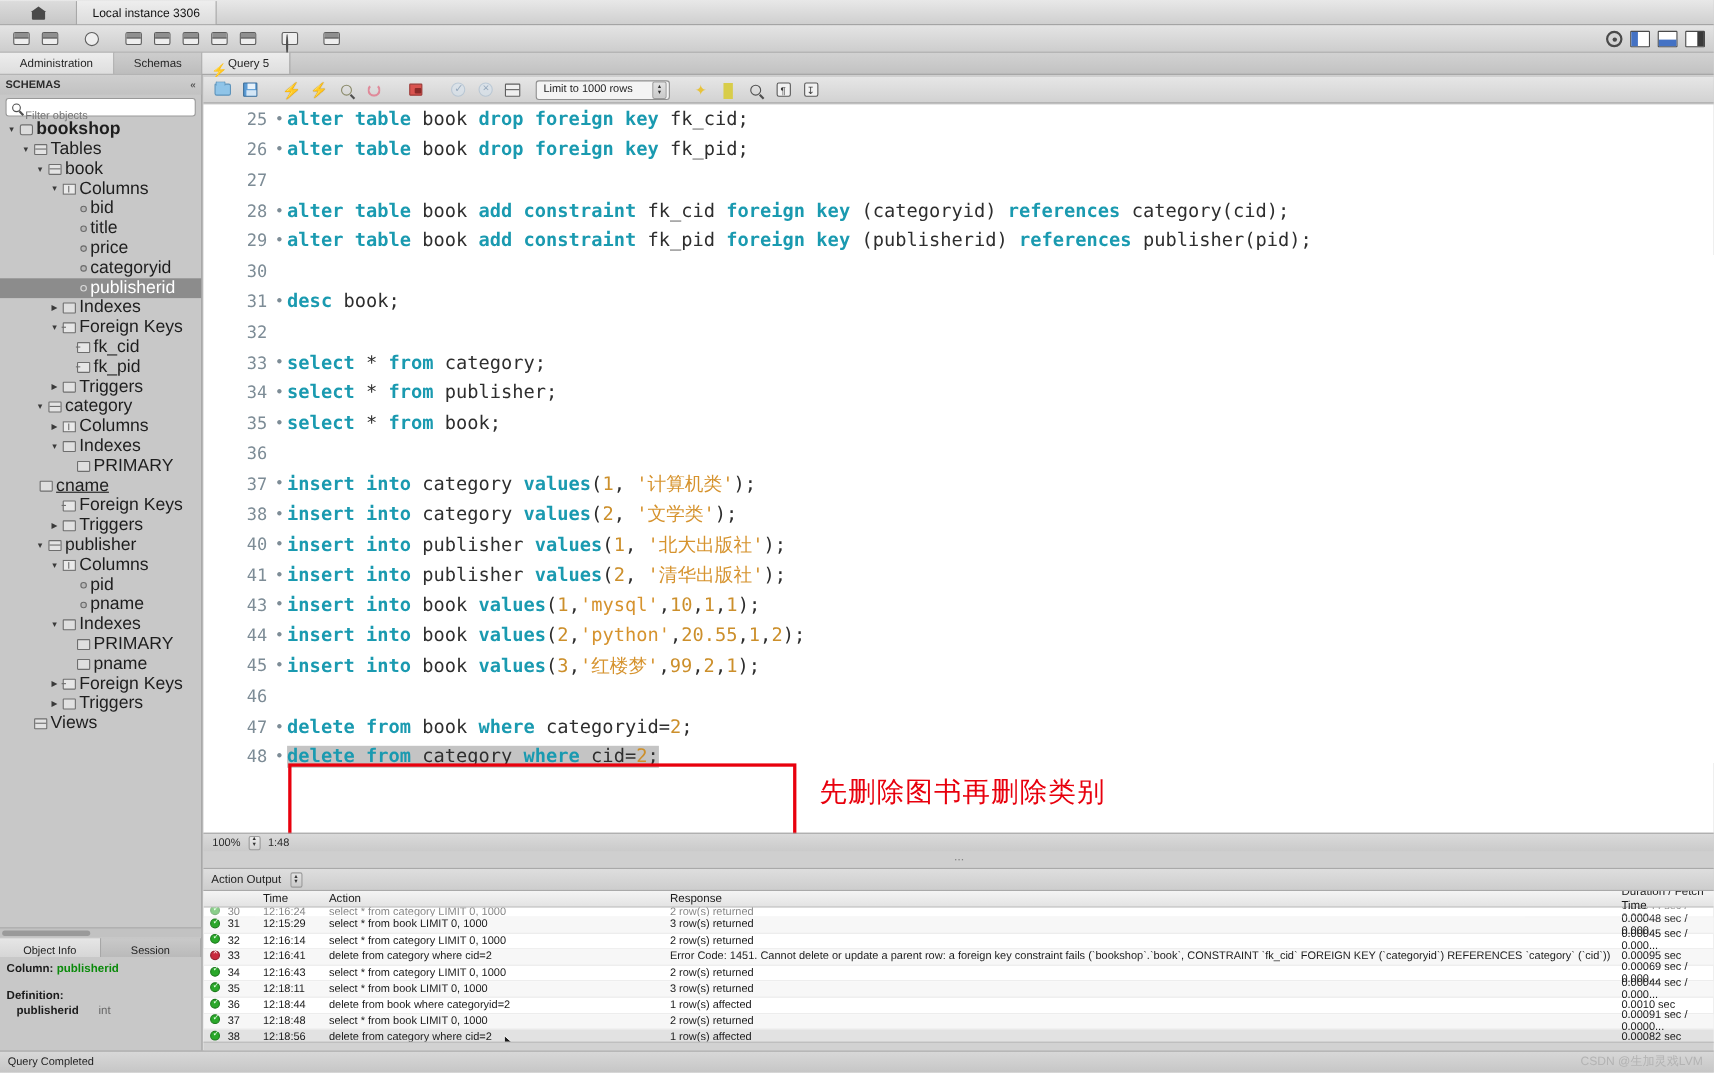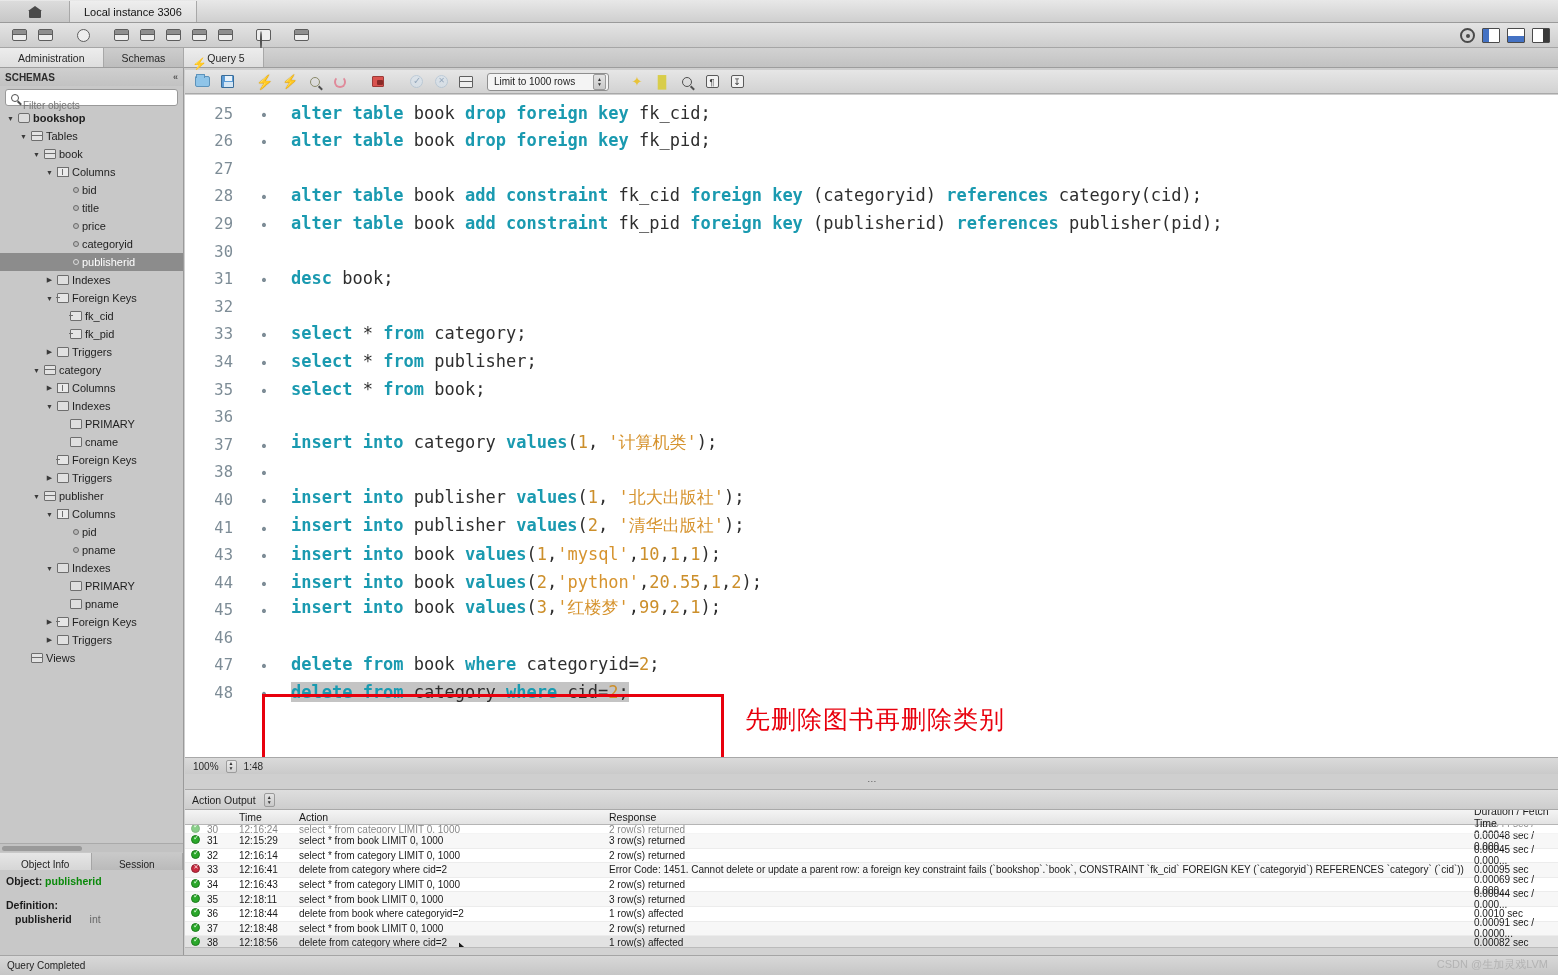--- a/index.html
+++ b/index.html
@@ -133,21 +133,21 @@
   .sb-collapse { font-size:9px; color:#555; }
   .sb-search {
     margin: 3px 5px; height: 17px; background:#fff; border:1px solid #999;
     border-radius: 3px; display:flex; align-items:center; padding: 0 5px; gap:4px;
   }
   .sb-search .ic-mag { width:8px; height:8px; border-width:1.3px; }
   .sb-search input {
     border:none; outline:none; font-size:10px; color:#999; width: 130px;
     background: transparent; font-family: "Liberation Sans", sans-serif; margin-top: 16px;
   }
-  .tree { margin-top:1px; height: 576px; overflow:hidden; font-size: 11px; color:#1e1e1e; }
+  .tree { margin-top:1px; height: 576px; overflow:hidden; font-size: 16px; color:#1e1e1e; }
   .tnode {
     height: 18px; display:flex; align-items:center; gap:3px; white-space:nowrap;
   }
   .tnode.sel { background:#8c8c8c; color:#fff; }
   .tw { display:inline-block; width:9px; font-size:7px; color:#3a3a3a; text-align:center; }
   .tw.closed::before { content:'\25B6'; }
   .tw.open::before { content:'\25BC'; }
   .ti {
     display:inline-block; width:12px; height:10px; flex:none; position:relative;
   }
@@ -284,22 +284,22 @@
     font-size:9px; color:#3a3a3a; background:#f2f2f2;
   }
 
   
   .editor {
     position:absolute; left:185px; top:95px; width:1373px; height:662px;
     background:#ffffff; overflow:hidden;
     font-family: "DejaVu Sans Mono", monospace;
   }
   .codeline {
-    height: 27.6px; display:flex; align-items:flex-end;
-    font-size: 17px; white-space: pre; padding-left: 6px; gap: 20px;
+    height: 27.6px; display:flex; align-items:center;
+    font-size: 17px; white-space: pre; padding-left: 16px;
   }
   .lnum {
     width: 46px; text-align:right; color:#7d8c96; font-size:15.5px;
     flex:none; padding-right: 4px; font-family:"DejaVu Sans Mono", monospace;
   }
   .lmark {
     width: 14px; flex:none; text-align:center; color:#7d8c96; font-size: 14px;
   }
   .ctext { flex:1; }
   .kw { color: #1a9ab0; font-weight:bold; }
@@ -572,21 +572,21 @@
         <div class="tnode" style="padding-left: 45px;">
           <span class="tw open"></span>
           <span class="ti ti-idx"></span>
           <span>Indexes</span>
         </div>
         <div class="tnode" style="padding-left: 58px;">
           <span class="tw "></span>
           <span class="ti ti-idx"></span>
           <span>PRIMARY</span>
         </div>
-        <div class="tnode" style="padding-left: 58px;">
+        <div class="tnode" style="padding-left: 24px; text-decoration: underline;">
           <span class="tw "></span>
           <span class="ti ti-idx"></span>
           <span>cname</span>
         </div>
         <div class="tnode" style="padding-left: 45px;">
           <span class="tw "></span>
           <span class="ti ti-fk"></span>
           <span>Foreign Keys</span>
         </div>
         <div class="tnode" style="padding-left: 45px;">
@@ -653,21 +653,21 @@
     <div class="objinfo-tabs">
       <div class="oi-tab active">
         <span>Object Info</span>
       </div>
       <div class="oi-tab">
         <span>Session</span>
       </div>
     </div>
     <div class="objinfo-body">
       <div>
-        <span class="oi-lbl">Object:</span>
+        <span class="oi-lbl">Column:</span>
         <span class="oi-green">publisherid</span>
       </div>
       <div class="oi-def oi-lbl">Definition:</div>
       <div class="oi-defrow">
         <span class="oi-lbl">publisherid</span>
         <span class="oi-type">int</span>
       </div>
     </div>
   </div>
 
@@ -739,21 +739,21 @@
       <div class="codeline"><span class="lnum">28</span><span class="lmark">•</span><span class="ctext"><span class="ctext-inner"><span class="kw">alter table</span><span class="pn"> </span><span class="id">book</span><span class="pn"> </span><span class="kw">add constraint</span><span class="pn"> </span><span class="id">fk_cid</span><span class="pn"> </span><span class="kw">foreign key</span><span class="pn"> (categoryid) </span><span class="kw">references</span><span class="pn"> category(cid);</span></span></span></div>
       <div class="codeline"><span class="lnum">29</span><span class="lmark">•</span><span class="ctext"><span class="ctext-inner"><span class="kw">alter table</span><span class="pn"> </span><span class="id">book</span><span class="pn"> </span><span class="kw">add constraint</span><span class="pn"> </span><span class="id">fk_pid</span><span class="pn"> </span><span class="kw">foreign key</span><span class="pn"> (publisherid) </span><span class="kw">references</span><span class="pn"> publisher(pid);</span></span></span></div>
       <div class="codeline"><span class="lnum">30</span><span class="lmark"></span><span class="ctext"><span class="ctext-inner"></span></span></div>
       <div class="codeline"><span class="lnum">31</span><span class="lmark">•</span><span class="ctext"><span class="ctext-inner"><span class="kw">desc</span><span class="pn"> book;</span></span></span></div>
       <div class="codeline"><span class="lnum">32</span><span class="lmark"></span><span class="ctext"><span class="ctext-inner"></span></span></div>
       <div class="codeline"><span class="lnum">33</span><span class="lmark">•</span><span class="ctext"><span class="ctext-inner"><span class="kw">select</span><span class="pn"> * </span><span class="kw">from</span><span class="pn"> category;</span></span></span></div>
       <div class="codeline"><span class="lnum">34</span><span class="lmark">•</span><span class="ctext"><span class="ctext-inner"><span class="kw">select</span><span class="pn"> * </span><span class="kw">from</span><span class="pn"> publisher;</span></span></span></div>
       <div class="codeline"><span class="lnum">35</span><span class="lmark">•</span><span class="ctext"><span class="ctext-inner"><span class="kw">select</span><span class="pn"> * </span><span class="kw">from</span><span class="pn"> book;</span></span></span></div>
       <div class="codeline"><span class="lnum">36</span><span class="lmark"></span><span class="ctext"><span class="ctext-inner"></span></span></div>
       <div class="codeline"><span class="lnum">37</span><span class="lmark">•</span><span class="ctext"><span class="ctext-inner"><span class="kw">insert into</span><span class="pn"> category </span><span class="kw">values</span><span class="pn">(</span><span class="num">1</span><span class="pn">, </span><span class="str">'计算机类'</span><span class="pn">);</span></span></span></div>
-      <div class="codeline"><span class="lnum">38</span><span class="lmark">•</span></div>
+      <div class="codeline"><span class="lnum">38</span><span class="lmark">•</span><span class="ctext"><span class="ctext-inner"><span class="kw">insert into</span><span class="pn"> category </span><span class="kw">values</span><span class="pn">(</span><span class="num">2</span><span class="pn">, </span><span class="str">'文学类'</span><span class="pn">);</span></span></span></div>
       <div class="codeline"><span class="lnum">40</span><span class="lmark">•</span><span class="ctext"><span class="ctext-inner"><span class="kw">insert into</span><span class="pn"> publisher </span><span class="kw">values</span><span class="pn">(</span><span class="num">1</span><span class="pn">, </span><span class="str">'北大出版社'</span><span class="pn">);</span></span></span></div>
       <div class="codeline"><span class="lnum">41</span><span class="lmark">•</span><span class="ctext"><span class="ctext-inner"><span class="kw">insert into</span><span class="pn"> publisher </span><span class="kw">values</span><span class="pn">(</span><span class="num">2</span><span class="pn">, </span><span class="str">'清华出版社'</span><span class="pn">);</span></span></span></div>
       <div class="codeline"><span class="lnum">43</span><span class="lmark">•</span><span class="ctext"><span class="ctext-inner"><span class="kw">insert into</span><span class="pn"> book </span><span class="kw">values</span><span class="pn">(</span><span class="num">1</span><span class="pn">,</span><span class="str">'mysql'</span><span class="pn">,</span><span class="num">10</span><span class="pn">,</span><span class="num">1</span><span class="pn">,</span><span class="num">1</span><span class="pn">);</span></span></span></div>
       <div class="codeline"><span class="lnum">44</span><span class="lmark">•</span><span class="ctext"><span class="ctext-inner"><span class="kw">insert into</span><span class="pn"> book </span><span class="kw">values</span><span class="pn">(</span><span class="num">2</span><span class="pn">,</span><span class="str">'python'</span><span class="pn">,</span><span class="num">20.55</span><span class="pn">,</span><span class="num">1</span><span class="pn">,</span><span class="num">2</span><span class="pn">);</span></span></span></div>
       <div class="codeline"><span class="lnum">45</span><span class="lmark">•</span><span class="ctext"><span class="ctext-inner"><span class="kw">insert into</span><span class="pn"> book </span><span class="kw">values</span><span class="pn">(</span><span class="num">3</span><span class="pn">,</span><span class="str">'红楼梦'</span><span class="pn">,</span><span class="num">99</span><span class="pn">,</span><span class="num">2</span><span class="pn">,</span><span class="num">1</span><span class="pn">);</span></span></span></div>
       <div class="codeline"><span class="lnum">46</span><span class="lmark"></span><span class="ctext"><span class="ctext-inner"></span></span></div>
       <div class="codeline"><span class="lnum">47</span><span class="lmark">•</span><span class="ctext"><span class="ctext-inner"><span class="kw">delete from</span><span class="pn"> book </span><span class="kw">where</span><span class="pn"> categoryid=</span><span class="num">2</span><span class="pn">;</span></span></span></div>
       <div class="codeline selbg"><span class="lnum">48</span><span class="lmark">•</span><span class="ctext"><span class="ctext-inner"><span class="kw">delete from</span><span class="pn"> category </span><span class="kw">where</span><span class="pn"> cid=</span><span class="num">2</span><span class="pn">;</span></span></span></div>
     </div>
 

